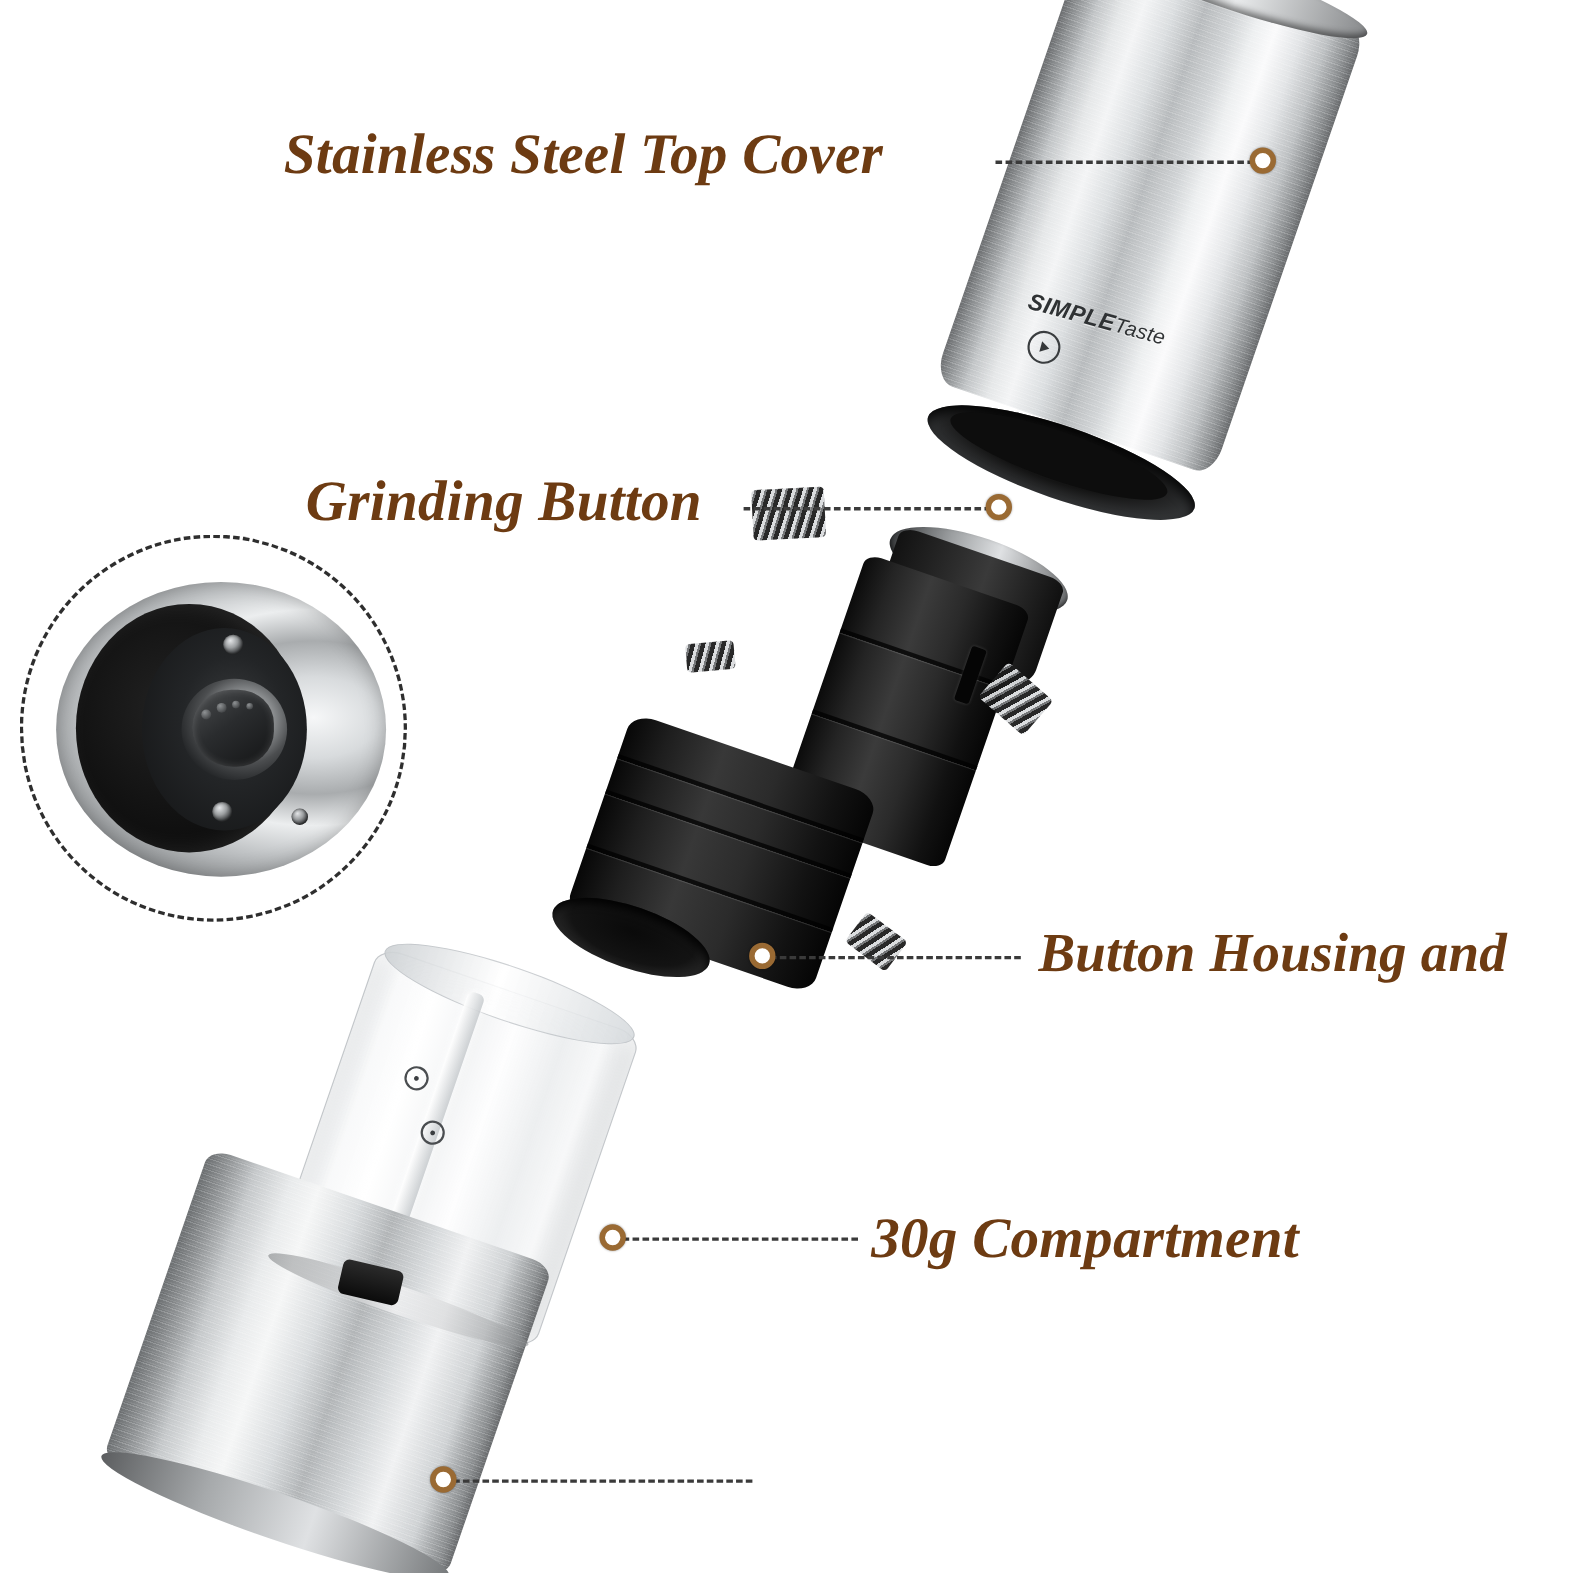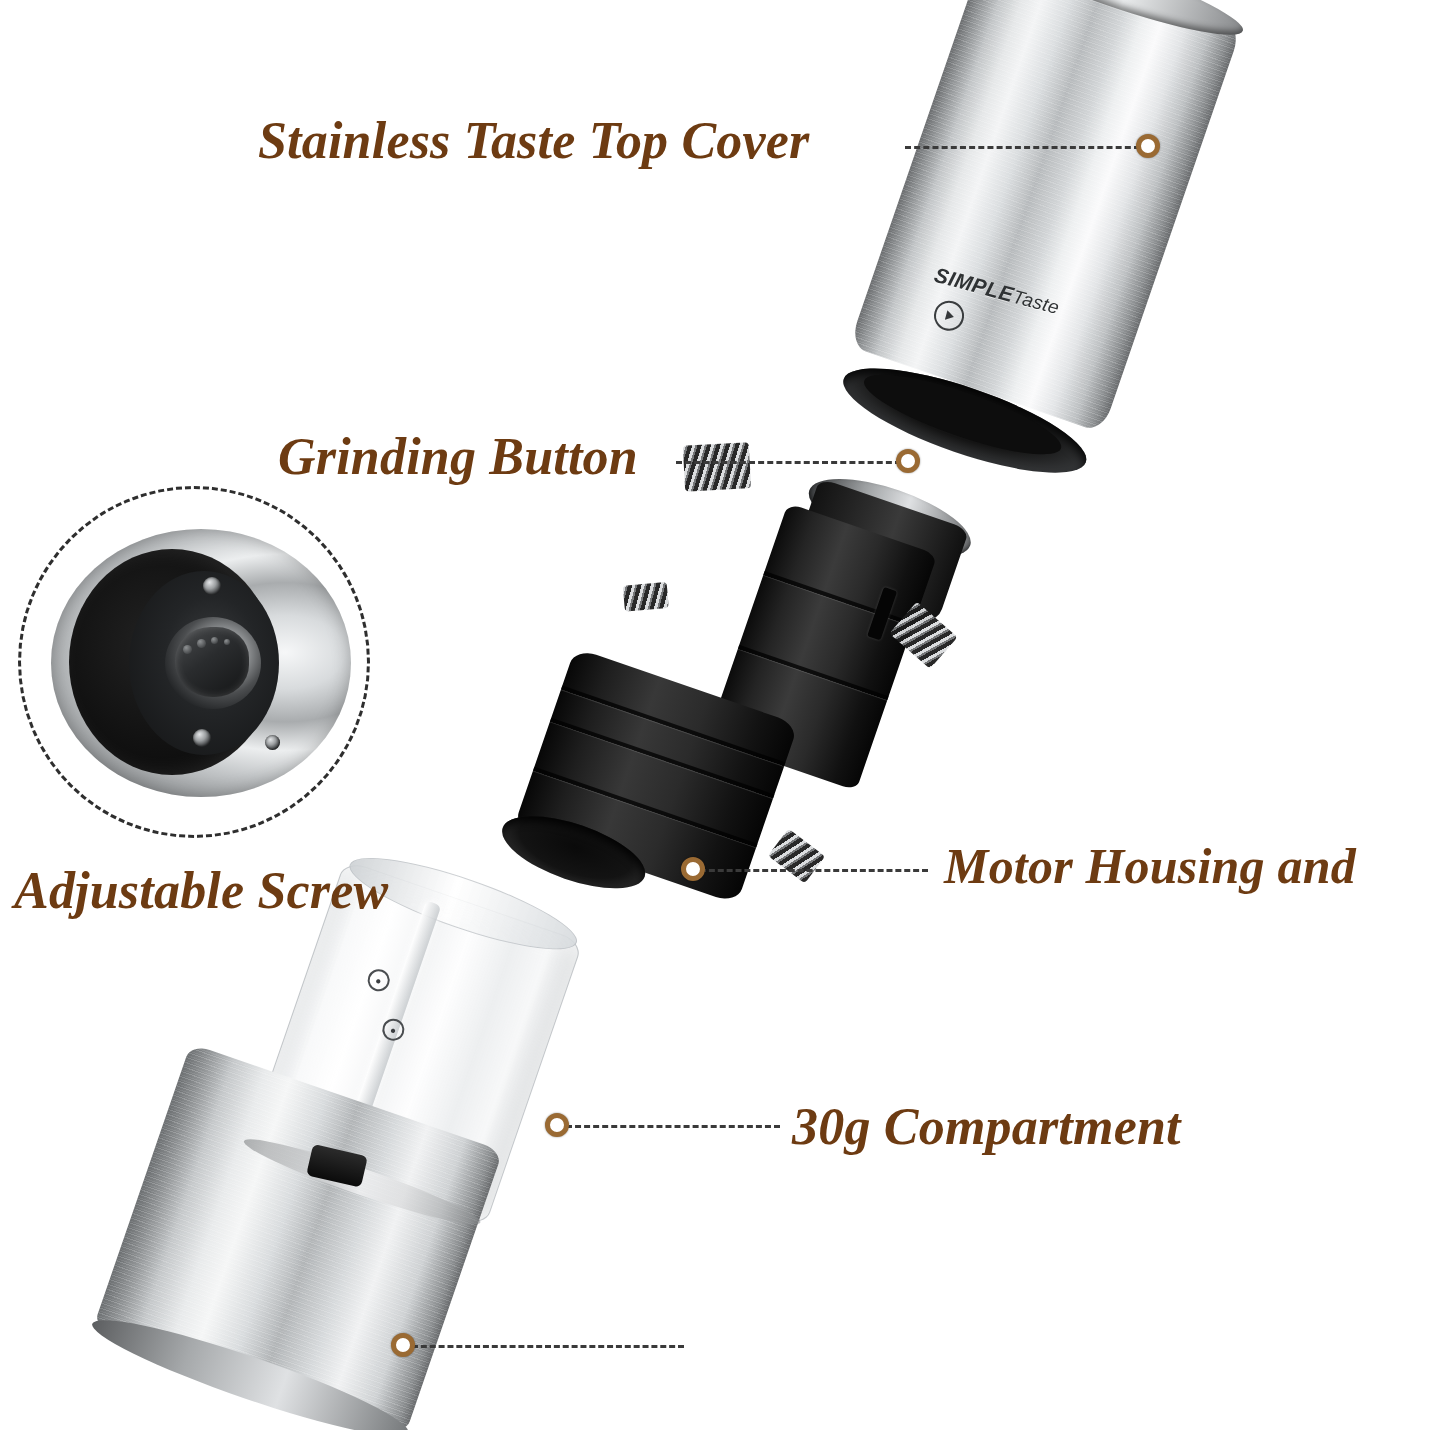--- a/index.html
+++ b/index.html
@@ -324,23 +324,22 @@
 
   <div class="leader" style="left:700px; top:869px; width:228px;"></div>
   <div class="ring" style="left:681px; top:857px;"></div>
 
   <div class="leader" style="left:566px; top:1125px; width:214px;"></div>
   <div class="ring" style="left:545px; top:1113px;"></div>
 
   <div class="leader" style="left:412px; top:1345px; width:272px;"></div>
   <div class="ring" style="left:391px; top:1333px;"></div>
 
-  <div class="label lbl-top">Stainless Taste Top Cover</div>
+  <div class="label lbl-top">Stainless Steel Top Cover</div>
   <div class="label lbl-grind">Grinding Button</div>
-  <div class="label lbl-screw">Adjustable Screw</div>
 
   <div class="label lbl-motor">
-    <div>Motor Housing and</div>
+    <div>Button Housing and</div>
   </div>
 
   <div class="label lbl-pepper">30g Compartment</div>
 
 </div>
 
 </body></html>

